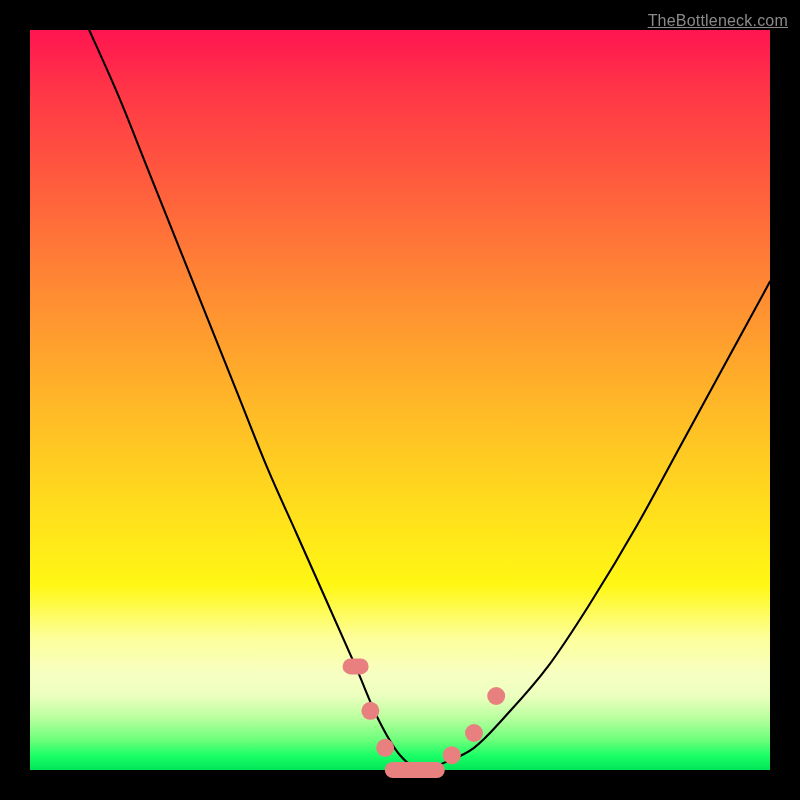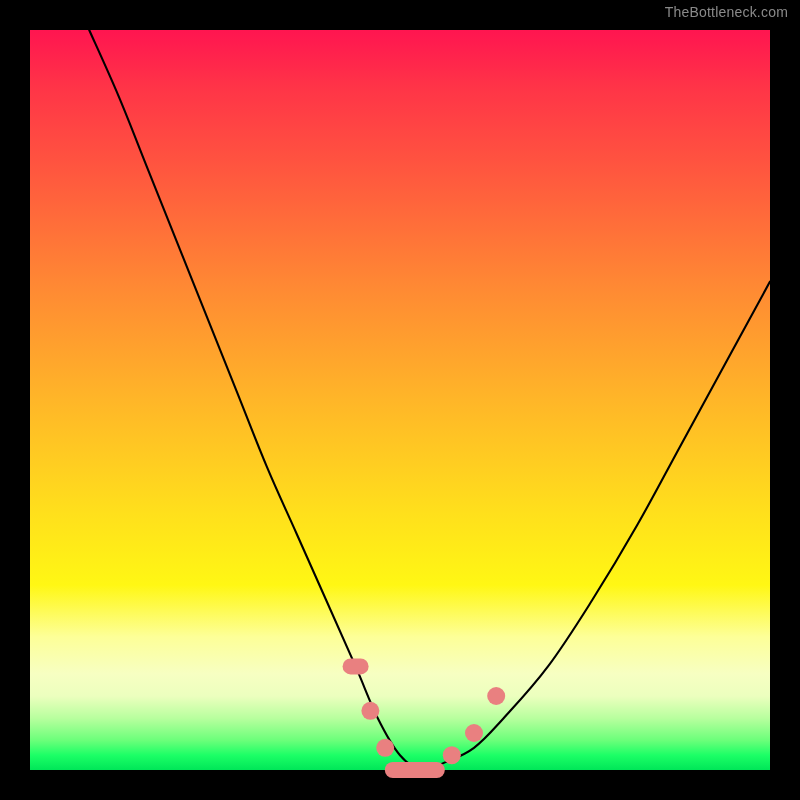--- a/index.html
+++ b/index.html
@@ -39,26 +39,27 @@
       #f7ffc2 87%,
       #ecffbe 90%,
       #b8ff9e 93%,
       #6bff7a 96%,
       #1cff66 98%,
       #00e658 100%
     );
   }
   .watermark {
     position: absolute;
-    top: 4px;
+    top: 12px;
     right: 12px;
     color: #8a8a8a;
-    font-size: 14px;
+    font-size: 16px;
     letter-spacing: 0.2px;
     user-select: none;
+    text-decoration: underline;
   }
   svg.curve {
     position: absolute;
     top: 0;
     left: 0;
     width: 740px;
     height: 740px;
     overflow: visible;
   }
   .curve path {

